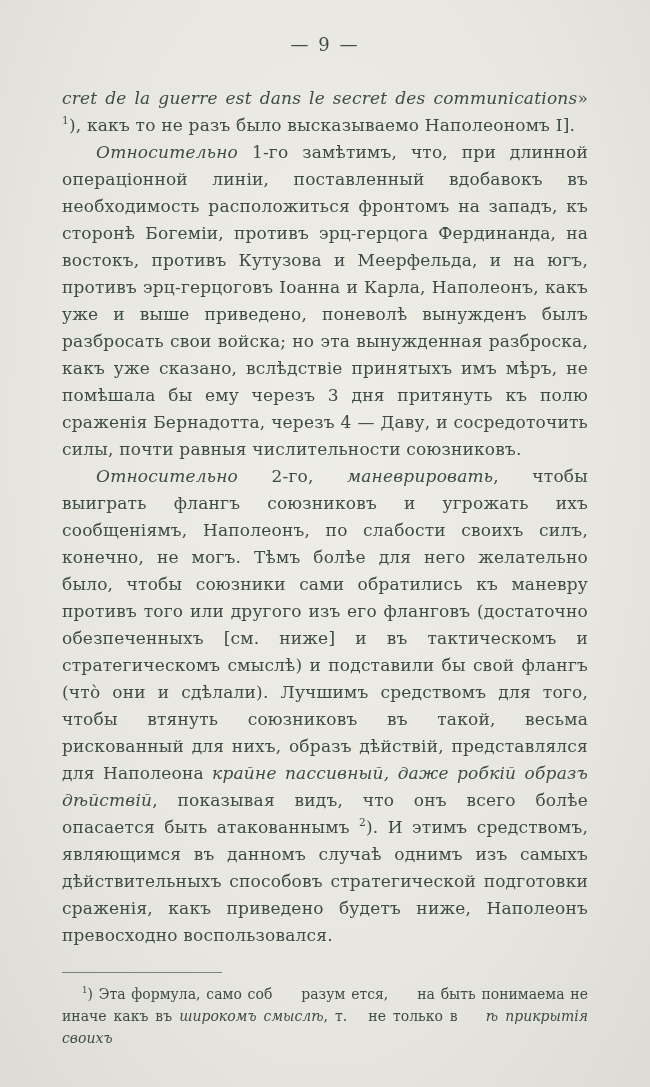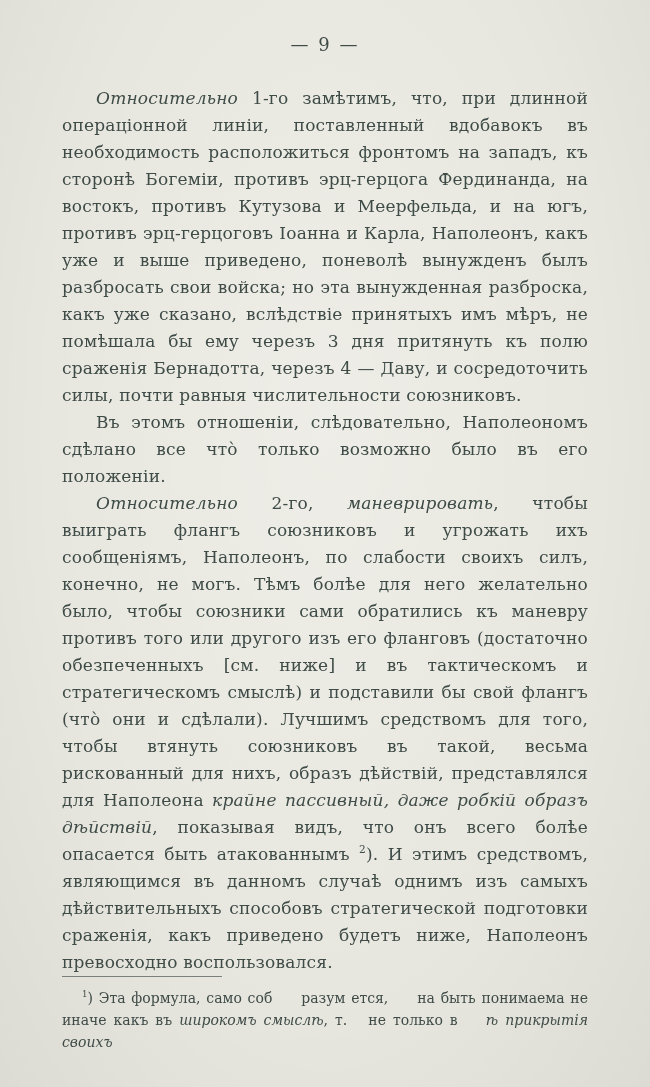--- a/index.html
+++ b/index.html
@@ -67,22 +67,22 @@
   }
 </style>
 </head>
 <body>
 
 <div class="page">
 
   <div class="pagenum">— 9 —</div>
 
   <div class="body-text">
+    <p class="para noindent"><span class="it">cret de la guerre est dans le secret des communications</span><span>» </span><sup>1</sup><span>), какъ то не разъ было высказываемо Наполеономъ I].</span></p>
     <p class="para"><span class="it">Относительно</span><span> 1-го замѣтимъ, что, при длинной операціонной линіи, поставленный вдобавокъ въ необходимость расположиться фронтомъ на западъ, къ сторонѣ Богеміи, противъ эрц-герцога Фердинанда, на востокъ, противъ Кутузова и Меерфельда, и на югъ, противъ эрц-герцоговъ Іоанна и Карла, Наполеонъ, какъ уже и выше приведено, поневолѣ вынужденъ былъ разбросать свои войска; но эта вынужденная разброска, какъ уже сказано, вслѣдствіе принятыхъ имъ мѣръ, не помѣшала бы ему черезъ 3 дня притянуть къ полю сраженія Бернадотта, черезъ 4 — Даву, и сосредоточить силы, почти равныя числительности союзниковъ.</span></p>
-    <p class="para"><span>Въ этомъ отношеніи, слѣдовательно, Наполеономъ сдѣлано все чтò только возможно было въ его положеніи.</span></p>
     <p class="para"><span class="it">Относительно</span><span> 2-го, </span><span class="it">маневрировать</span><span>, чтобы выиграть флангъ союзниковъ и угрожать ихъ сообщеніямъ, Наполеонъ, по слабости своихъ силъ, конечно, не могъ. Тѣмъ болѣе для него желательно было, чтобы союзники сами обратились къ маневру противъ того или другого изъ его фланговъ (достаточно обезпеченныхъ [см. ниже] и въ тактическомъ и стратегическомъ смыслѣ) и подставили бы свой флангъ (чтò они и сдѣлали). Лучшимъ средствомъ для того, чтобы втянуть союзниковъ въ такой, весьма рискованный для нихъ, образъ дѣйствій, представлялся для Наполеона </span><span class="it">крайне пассивный, даже робкій образъ дѣйствій</span><span>, показывая видъ, что онъ всего болѣе опасается быть атакованнымъ </span><sup>2</sup><span>). И этимъ средствомъ, являющимся въ данномъ случаѣ однимъ изъ самыхъ дѣйствительныхъ способовъ стратегической подготовки сраженія, какъ приведено будетъ ниже, Наполеонъ превосходно воспользовался.</span></p>
   </div>
 
   <div class="footnotes">
     <div class="fnrule"></div>
     <p class="fn"><sup>1</sup><span>) Эта формула, само соб</span><span>&nbsp;&nbsp;&nbsp;&nbsp;&nbsp;</span><span>разум</span><span>&nbsp;</span><span>ется,</span><span>&nbsp;&nbsp;&nbsp;&nbsp;&nbsp;</span><span>на быть понимаема не иначе какъ въ </span><span class="it">широкомъ смыслѣ</span><span>, т.</span><span>&nbsp;&nbsp;&nbsp;</span><span>не только в</span><span>&nbsp;&nbsp;&nbsp;&nbsp;</span><span class="it">ѣ прикрытія своихъ</span></p>
 
   </div>
 
 </div>

